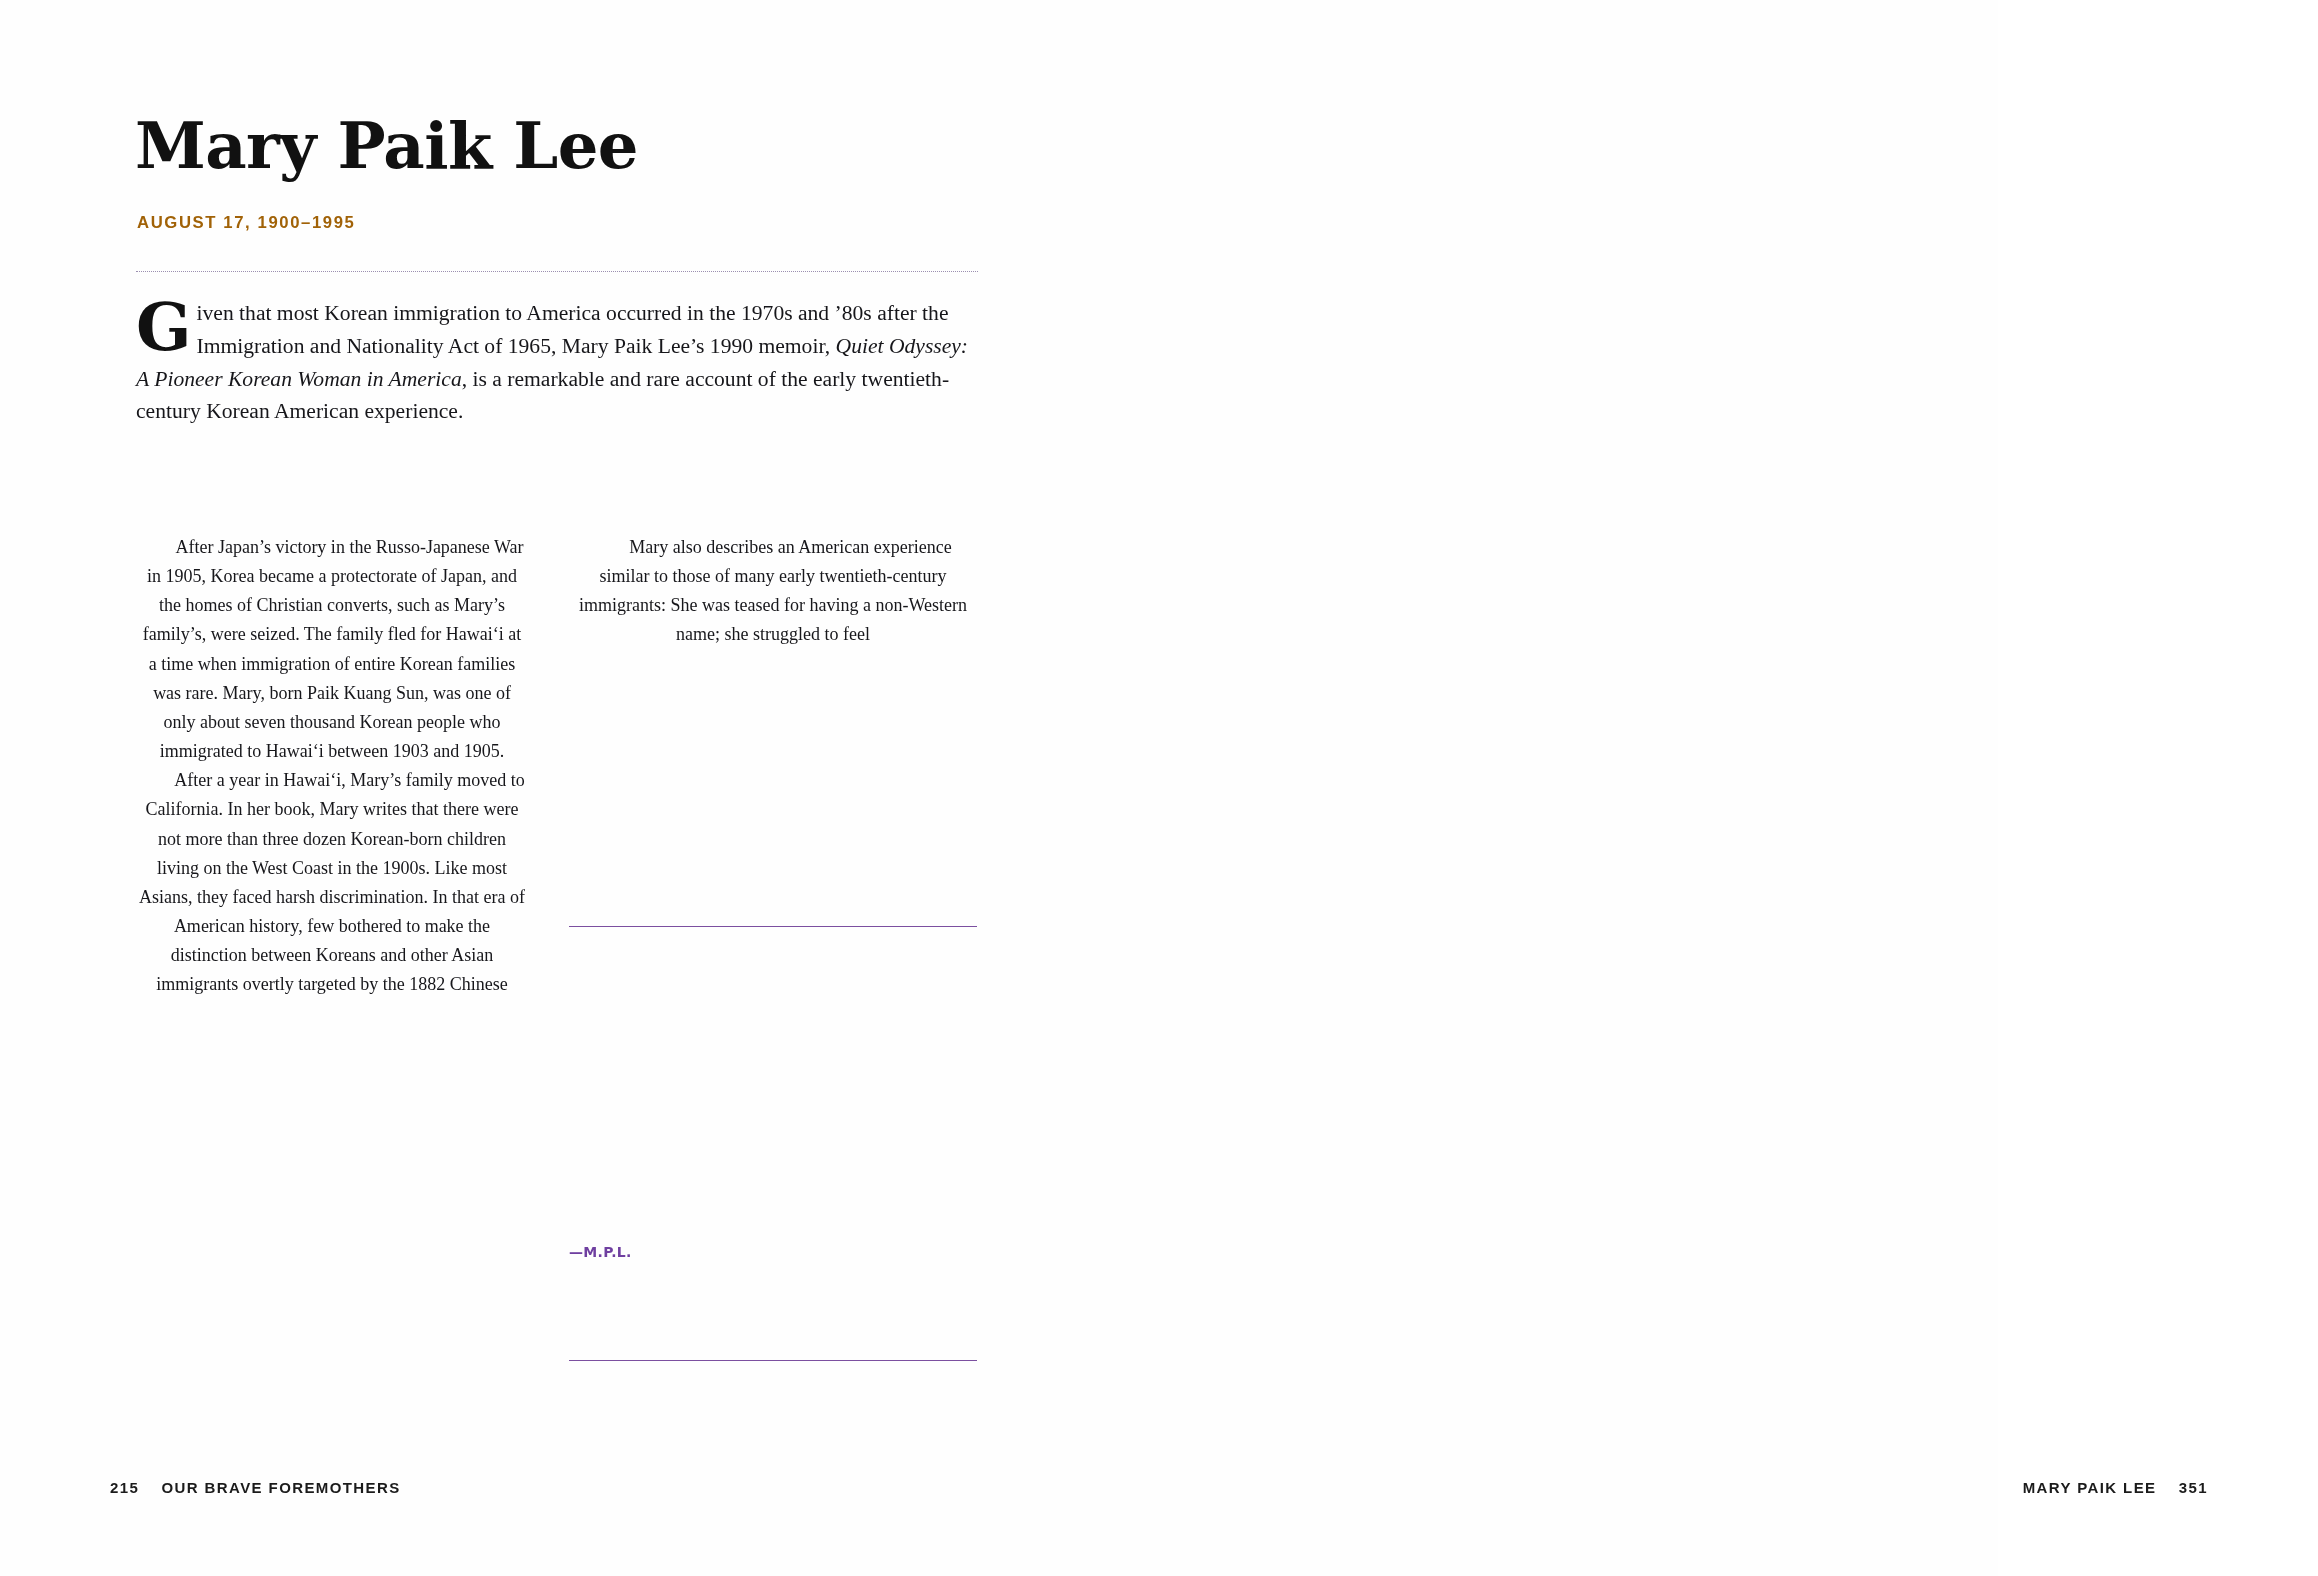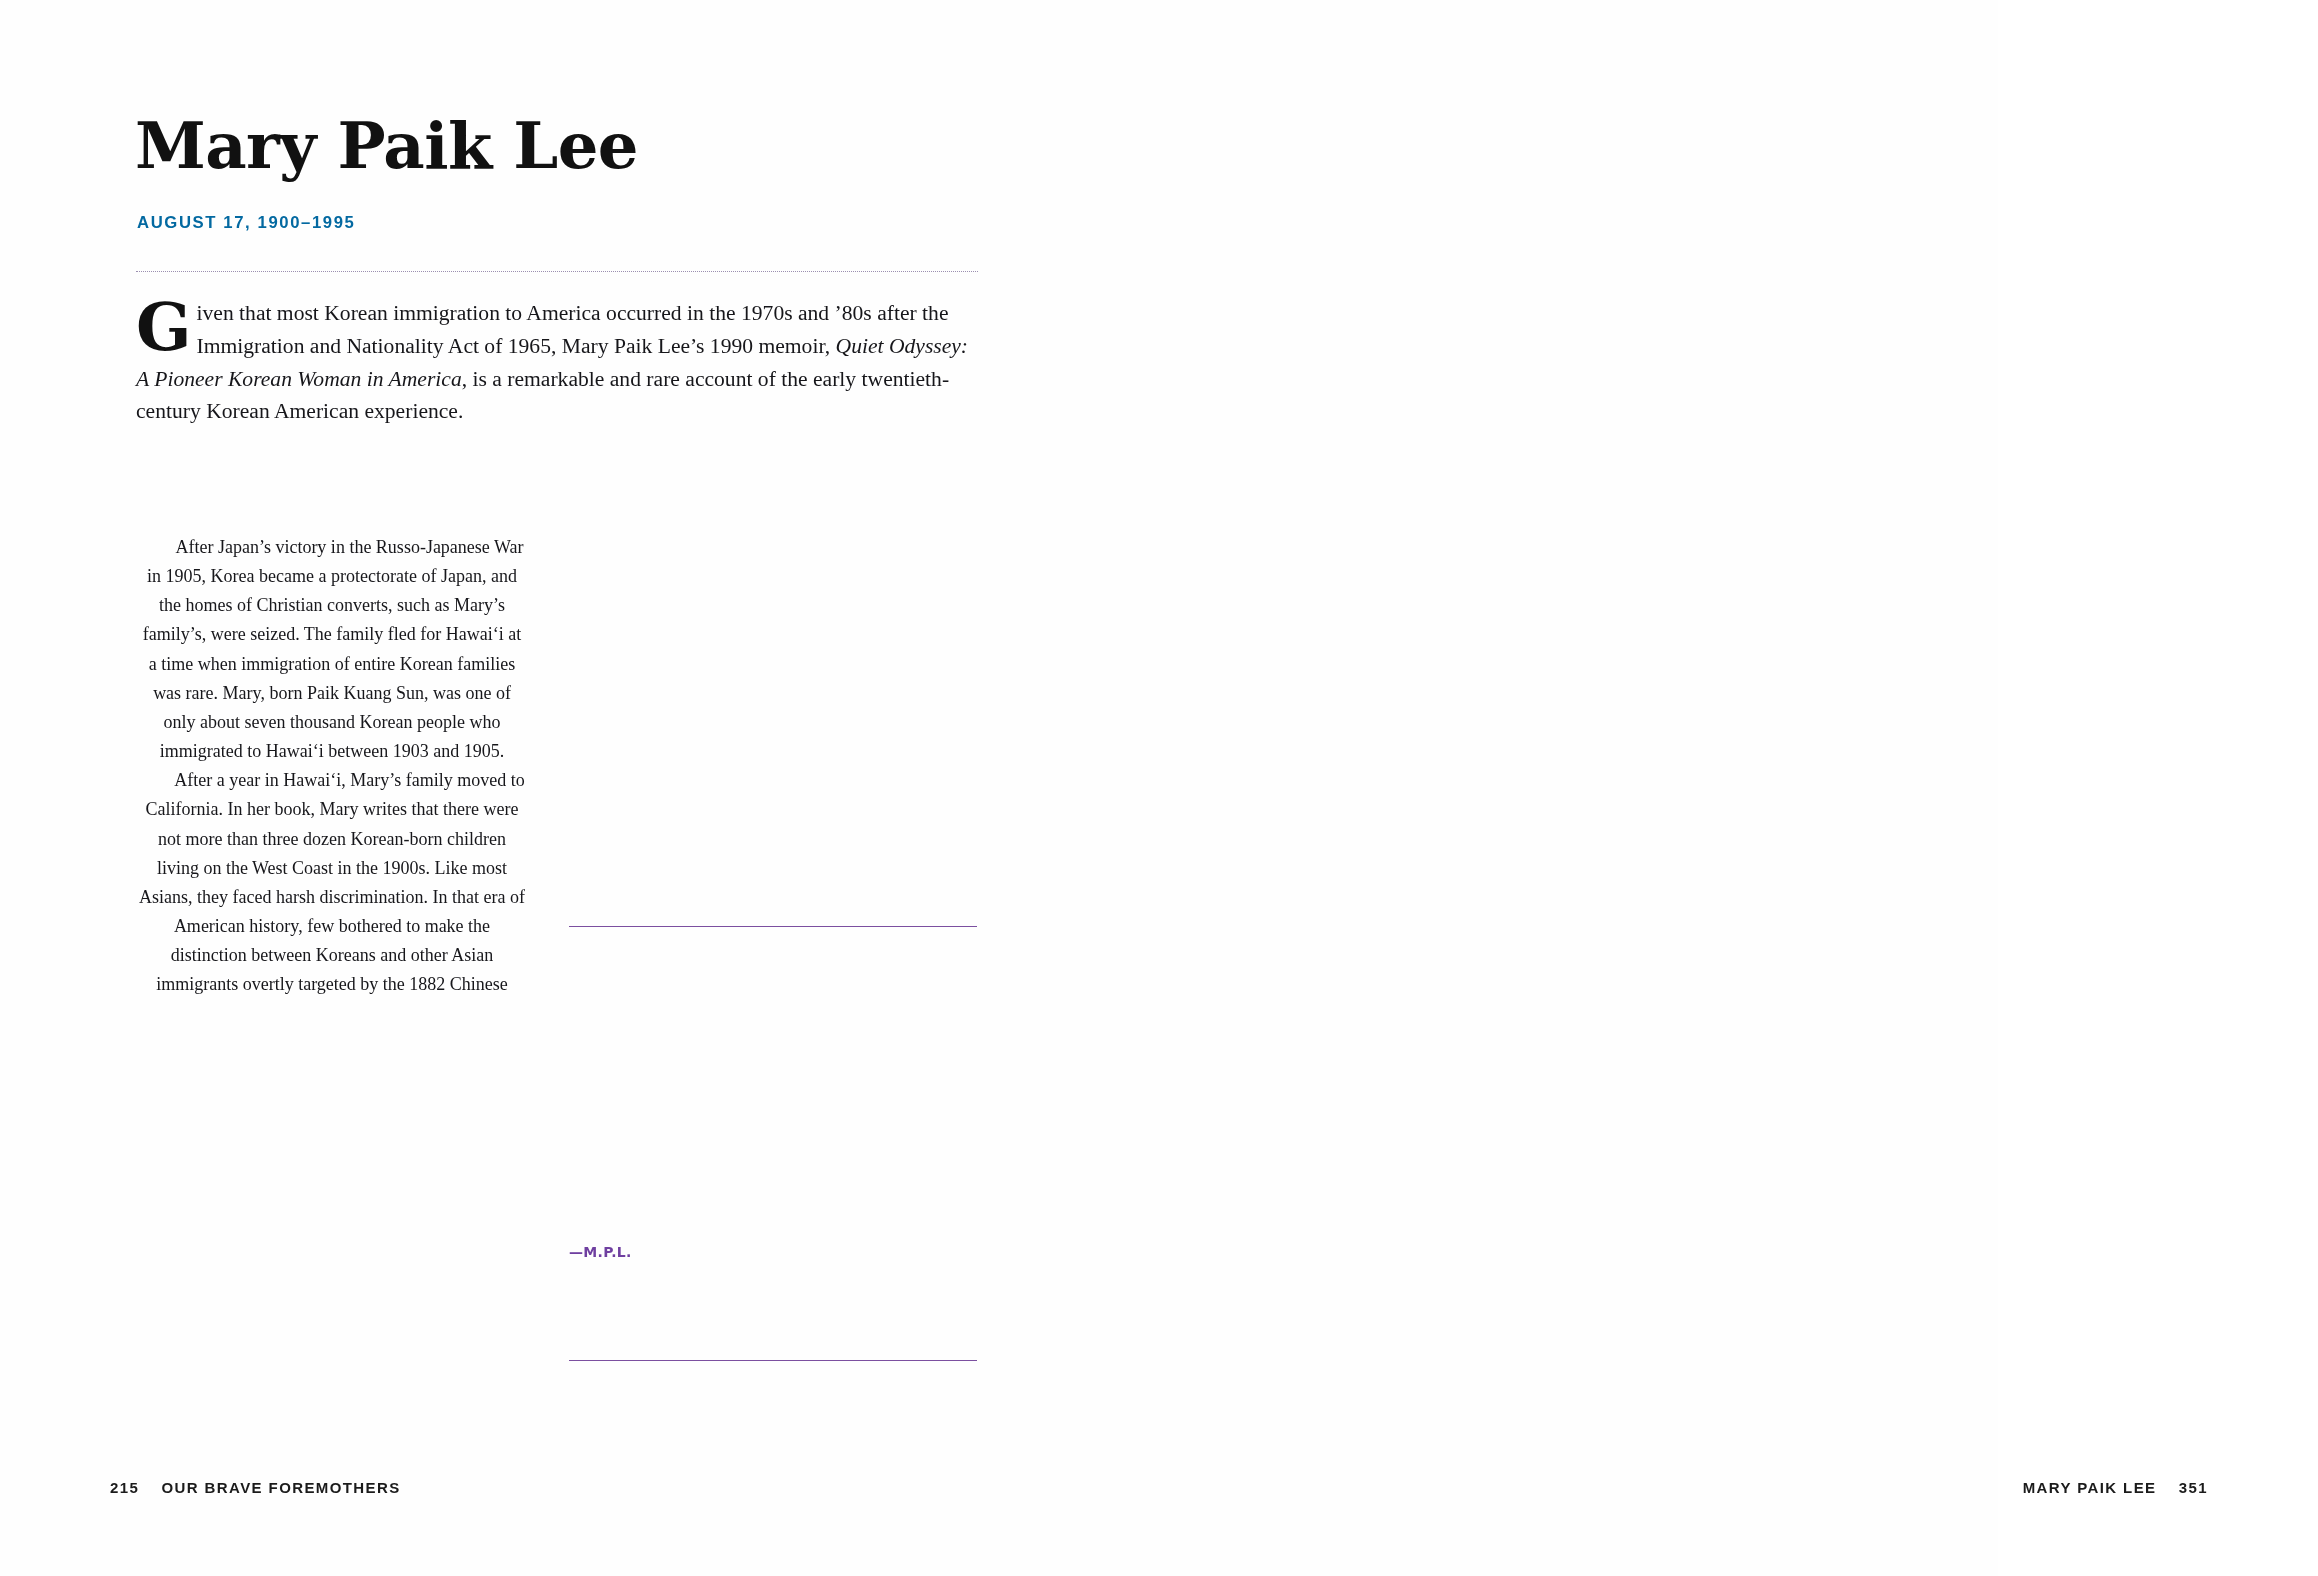--- a/index.html
+++ b/index.html
@@ -38,21 +38,21 @@
     color: #111;
     line-height: 1;
   }
   .subtitle {
     position: absolute;
     left: 137px; top: 213px;
     font-family: "Liberation Sans", sans-serif;
     font-weight: 700;
     font-size: 16.7px;
     letter-spacing: 1.6px;
-    color: #0369a1;
+    color: #a16207;
   }
   .dotted-rule {
     position: absolute;
     left: 136px; top: 271px;
     width: 842px;
     border-top: 1.9px dotted #9b8fb0;
   }
 
   .lede {
     position: absolute;
@@ -148,20 +148,21 @@
     <div class="lede">
       <span class="dropcap">G</span><span>iven that most Korean immigration to America occurred in the 1970s and ’80s after the Immigration and Nationality Act of 1965, Mary Paik Lee’s 1990 memoir, <em>Quiet Odyssey: A Pioneer Korean Woman in America</em>, is a remarkable and rare account of the early twentieth-century Korean American experience.</span>
     </div>
 
     <div class="col col-left">
       <p>After Japan’s victory in the Russo-Japanese War in 1905, Korea became a protectorate of Japan, and the homes of Christian converts, such as Mary’s family’s, were seized. The family fled for Hawai‘i at a time when immigration of entire Korean families was rare. Mary, born Paik Kuang Sun, was one of only about seven thousand Korean people who immigrated to Hawai‘i between 1903 and 1905.</p>
       <p>After a year in Hawai‘i, Mary’s family moved to California. In her book, Mary writes that there were not more than three dozen Korean-born children living on the West Coast in the 1900s. Like most Asians, they faced harsh discrimination. In that era of American history, few bothered to make the distinction between Koreans and other Asian immigrants overtly targeted by the 1882 Chinese</p>
     </div>
 
     <div class="col col-mid">
+      <p>Mary also describes an American experience similar to those of many early twentieth-century immigrants: She was teased for having a non-Western name; she struggled to feel</p>
     </div>
 
     <div class="quote-rule-top"></div>
     <div class="pullquote-attr">—M.P.L.</div>
     <div class="quote-rule-bottom"></div>
 
     <div class="folio folio-left">
       <span class="num">215</span>
       &nbsp;&nbsp;
       <span>OUR BRAVE FOREMOTHERS</span>

